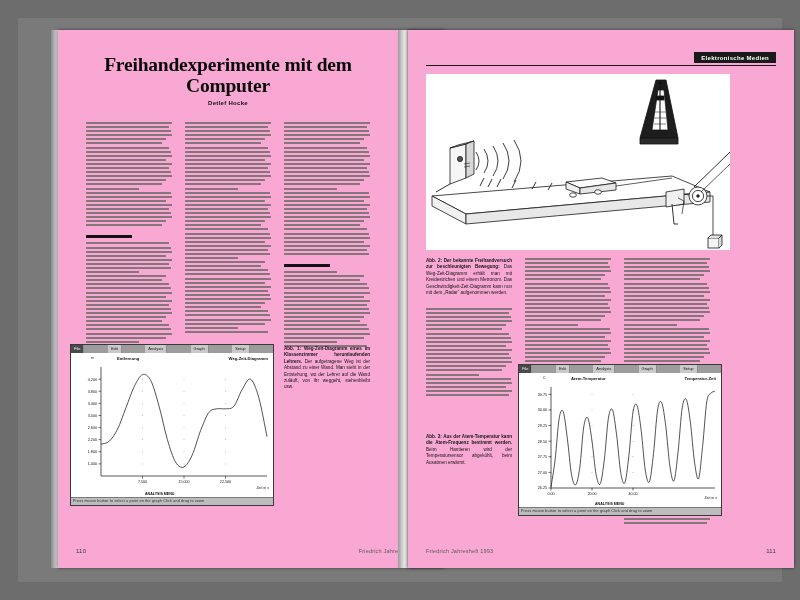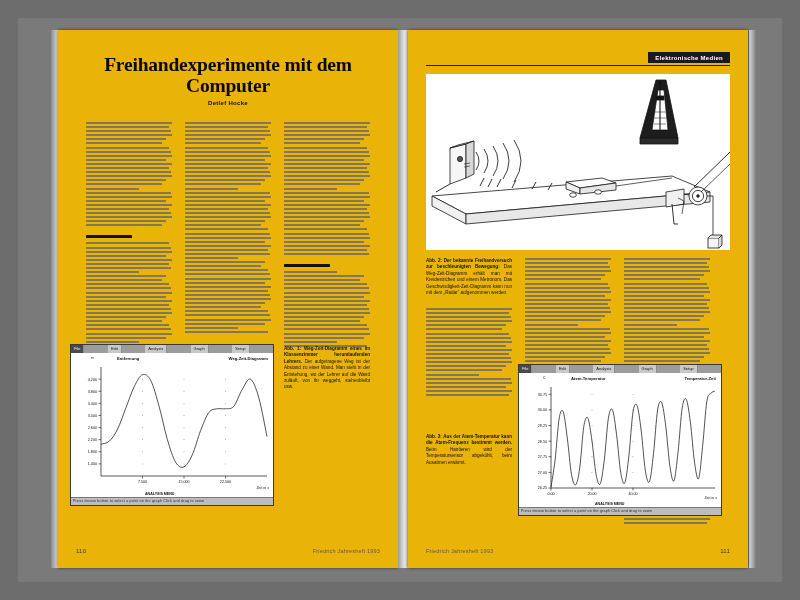--- a/index.html
+++ b/index.html
@@ -8,23 +8,24 @@
     background:#2b2b2b;
     font-family:"Liberation Serif",serif;
   }
   .scan{position:absolute;inset:0;background:#6d6d6d;}
   .spread{
     position:absolute;left:18px;top:18px;width:764px;height:564px;
     background:#7a7a7a;
   }
   
   .page{
-    position:absolute;top:12px;height:538px;background:#eab308;
+    position:absolute;top:12px;height:538px;background:#f9a8d4;
     box-shadow:0 0 3px rgba(0,0,0,.55);
     overflow:hidden;
+    padding-left:46px;
   }
   .page.left{left:40px;width:340px;}
   .page.right{left:390px;width:340px;}
   .gutter{
     position:absolute;left:380px;top:12px;width:12px;height:538px;
     background:linear-gradient(90deg,#9a9a9a,#cfcfcf 35%,#e6e6e3 55%,#b5b5b5);
   }
   .edge-r{position:absolute;left:731px;top:12px;width:7px;height:538px;
     background:linear-gradient(90deg,#dedede,#7d7d7d);}
   .edge-l{position:absolute;left:33px;top:12px;width:7px;height:538px;

